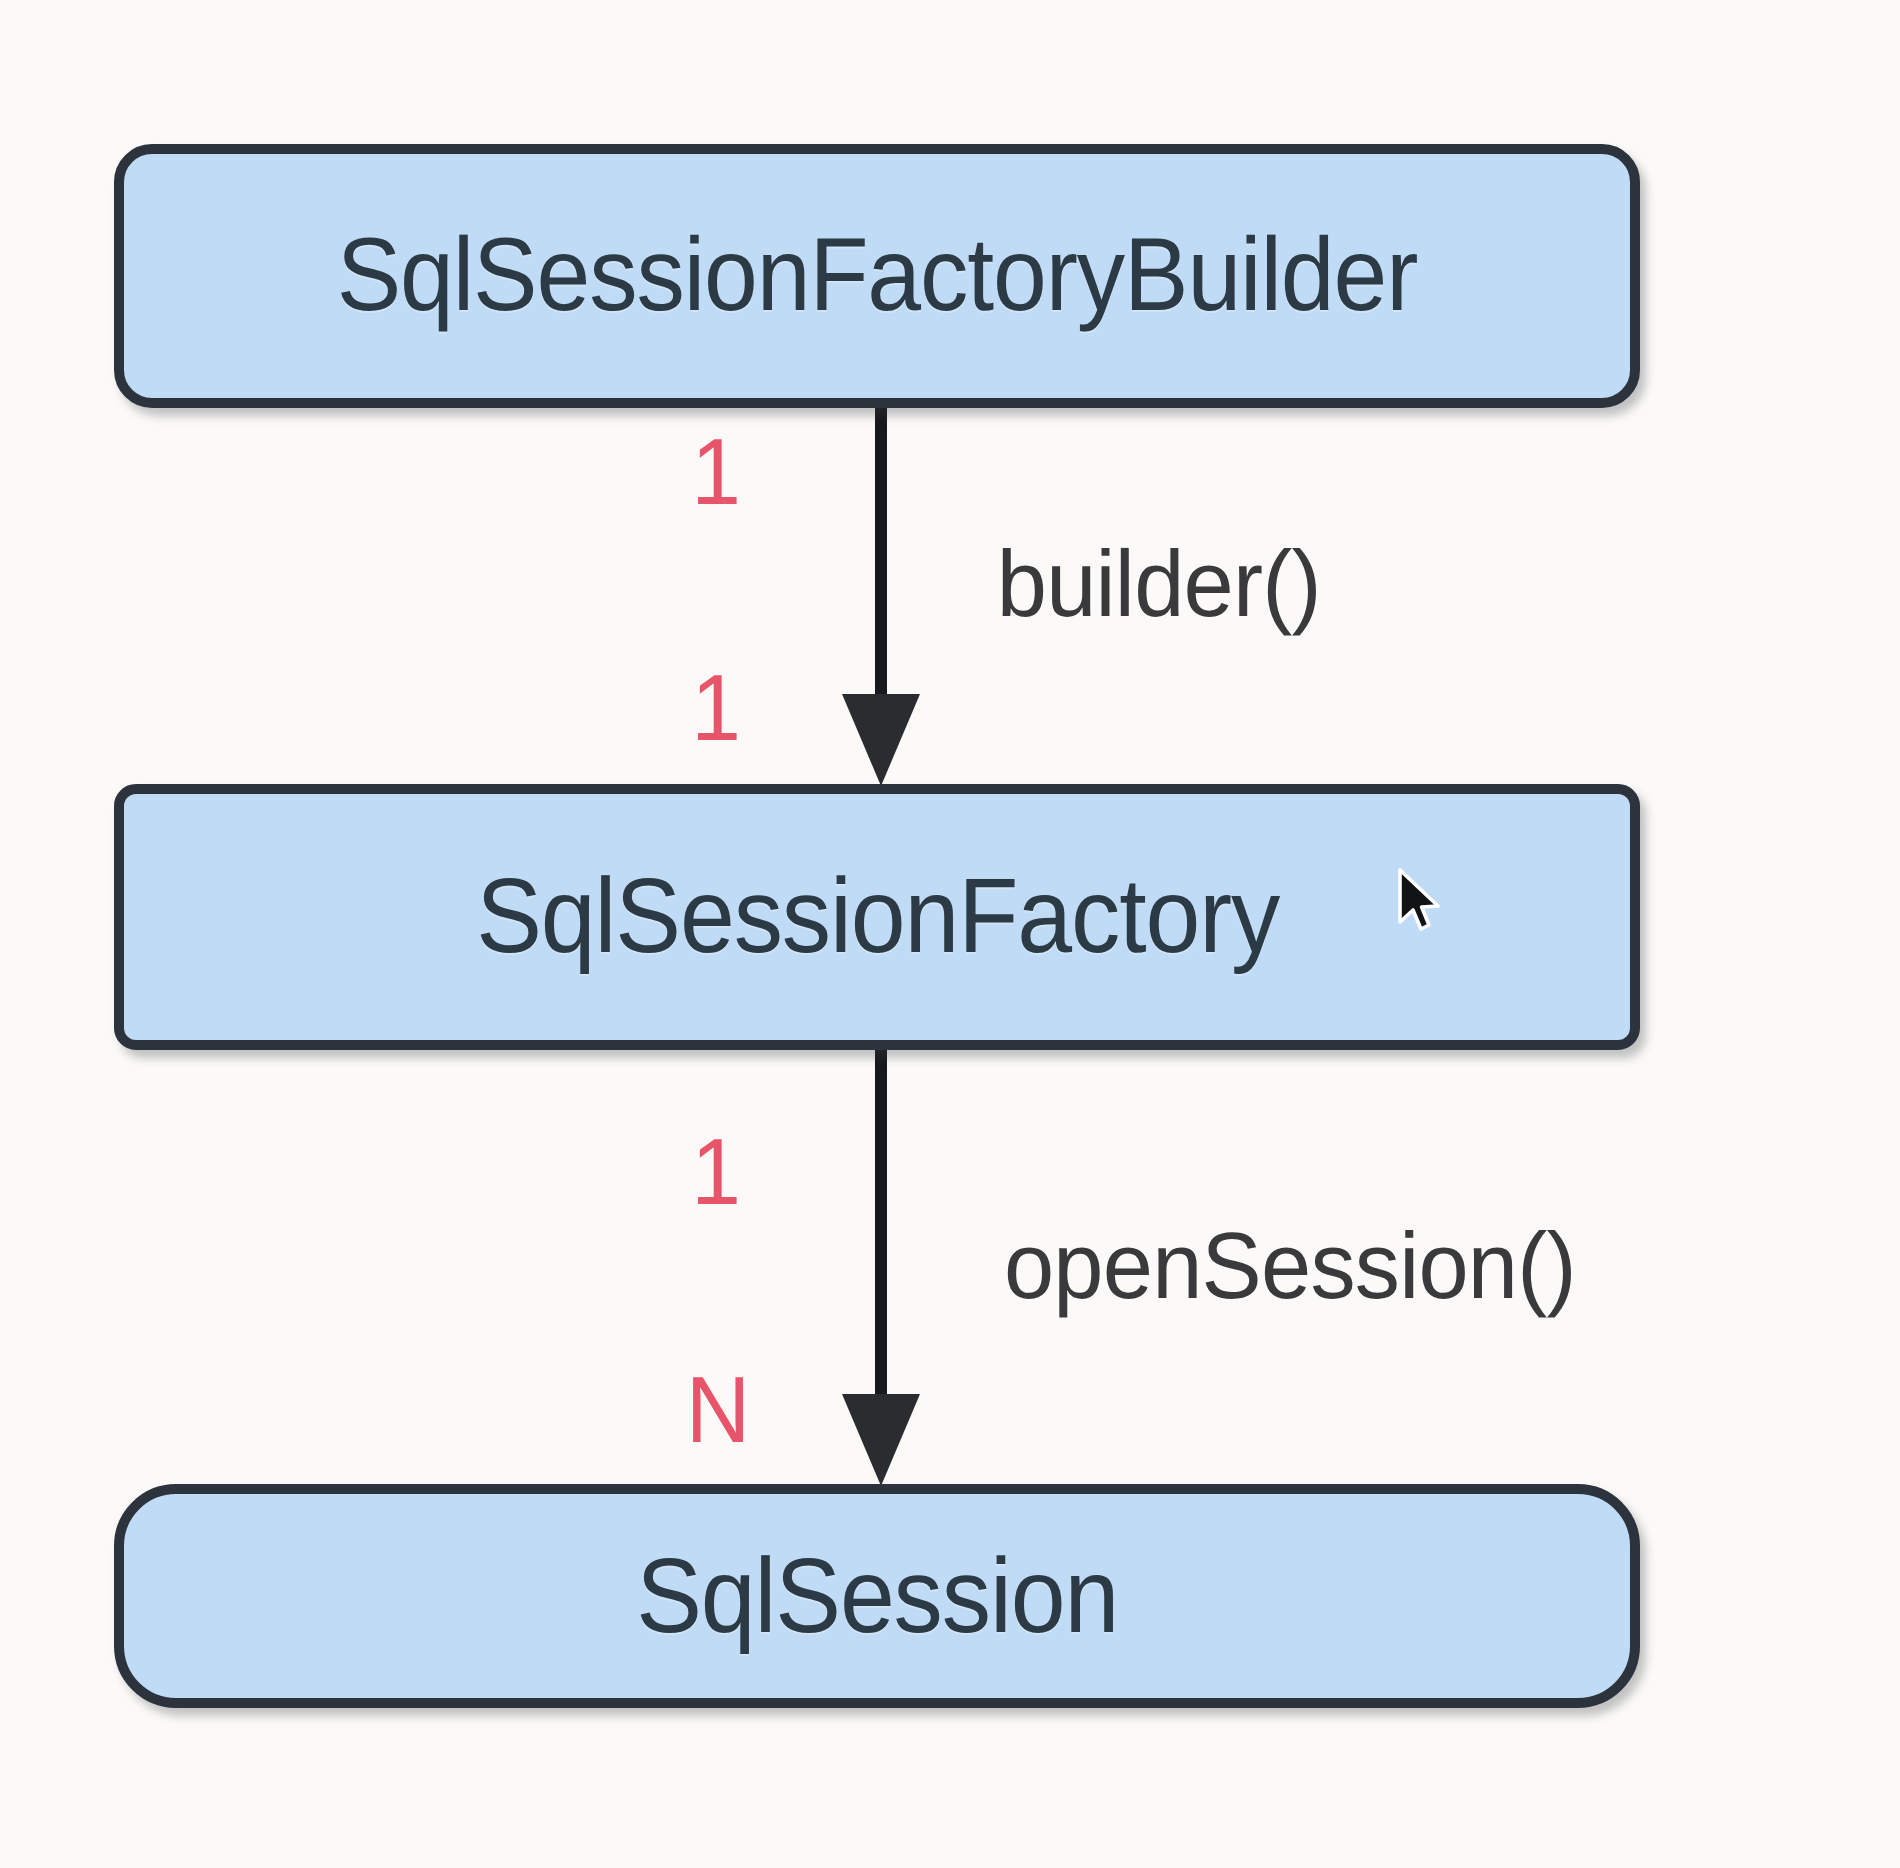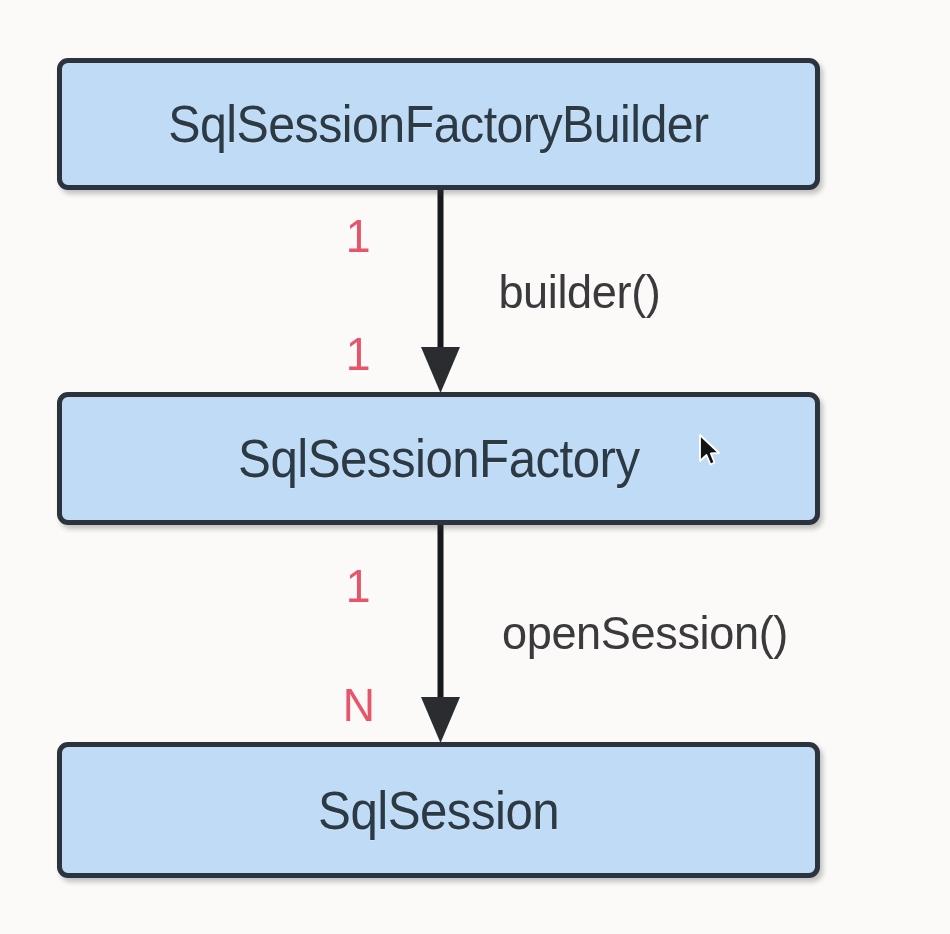--- a/index.html
+++ b/index.html
@@ -30,23 +30,23 @@
     box-sizing: border-box;
     background: #c0dbf5;
     border: 5px solid #2c333c;
     border-radius: 11px;
     box-shadow: 3px 4px 5px rgba(60, 62, 66, 0.30);
     display: flex;
     align-items: center;
     justify-content: center;
     z-index: 3;
   }
-  #node-builder { top: 58px;  height: 132px; }
+  #node-builder { top: 72px;  height: 132px; border-radius: 19px; }
   #node-factory { top: 392px; height: 133px; text-align: right; }
-  #node-session { top: 742px; height: 136px; }
+  #node-session { top: 742px; height: 112px; border-radius: 31px; }
 
   .node-label {
     color: #2b3a44;
     font-family: "Liberation Sans", "DejaVu Sans", sans-serif;
     font-size: 53px;
     font-weight: 400;
     letter-spacing: -0.6px;
     line-height: 1;
     white-space: nowrap;
     transform: scaleX(0.93);

